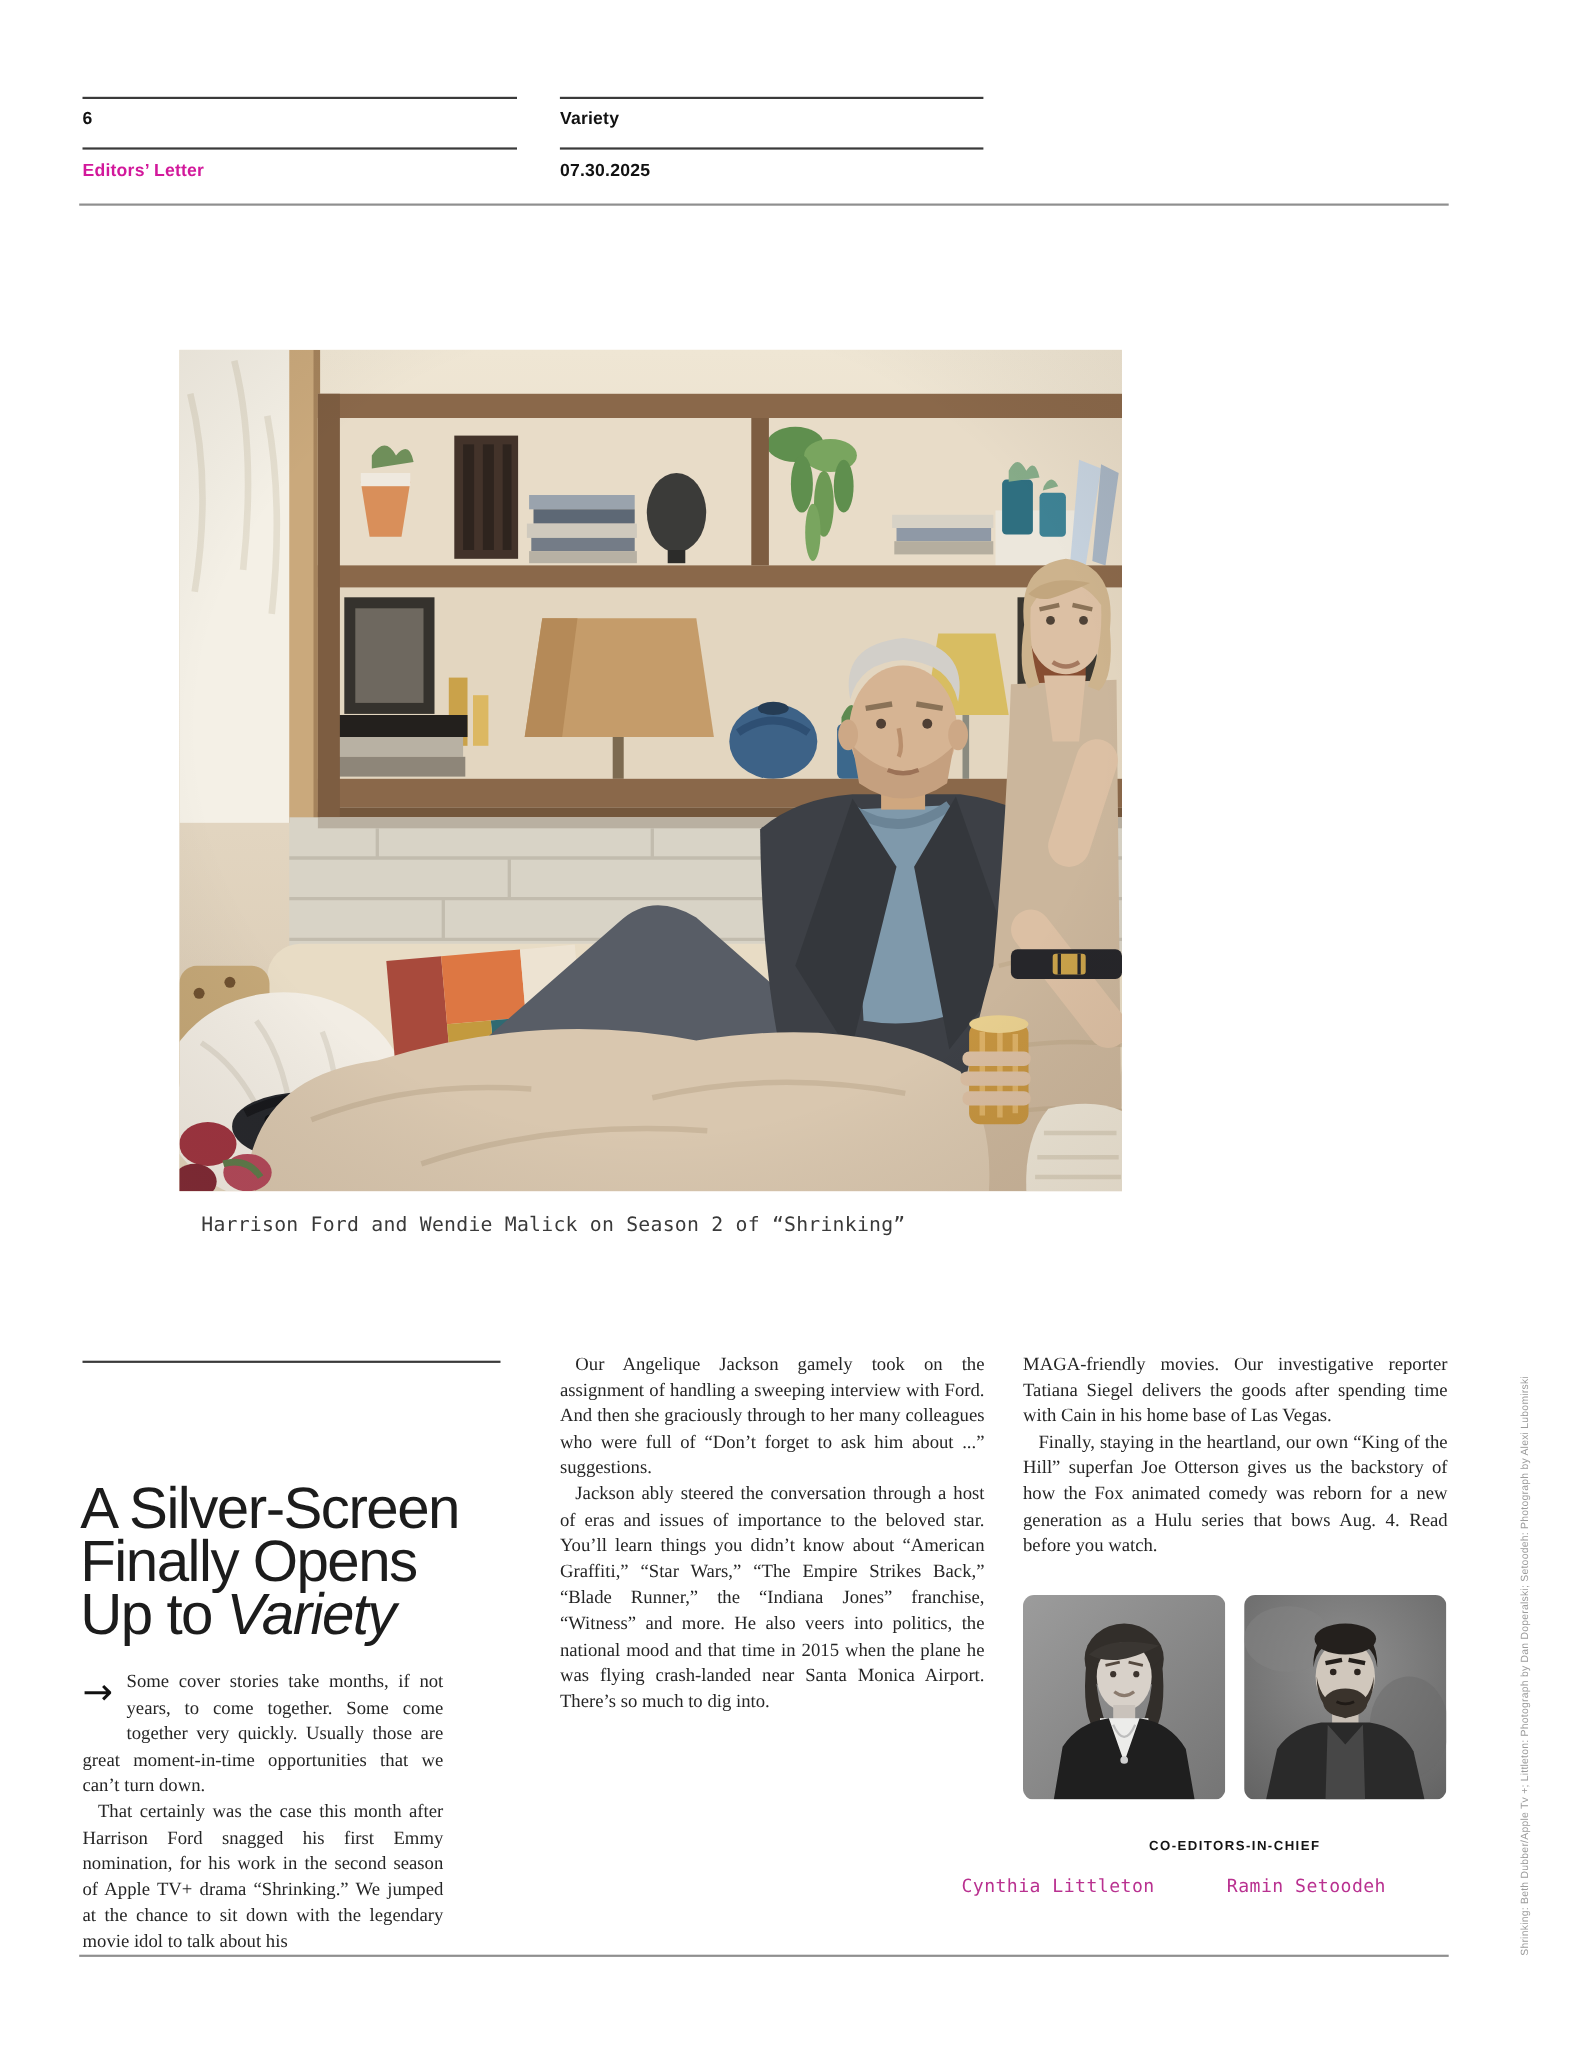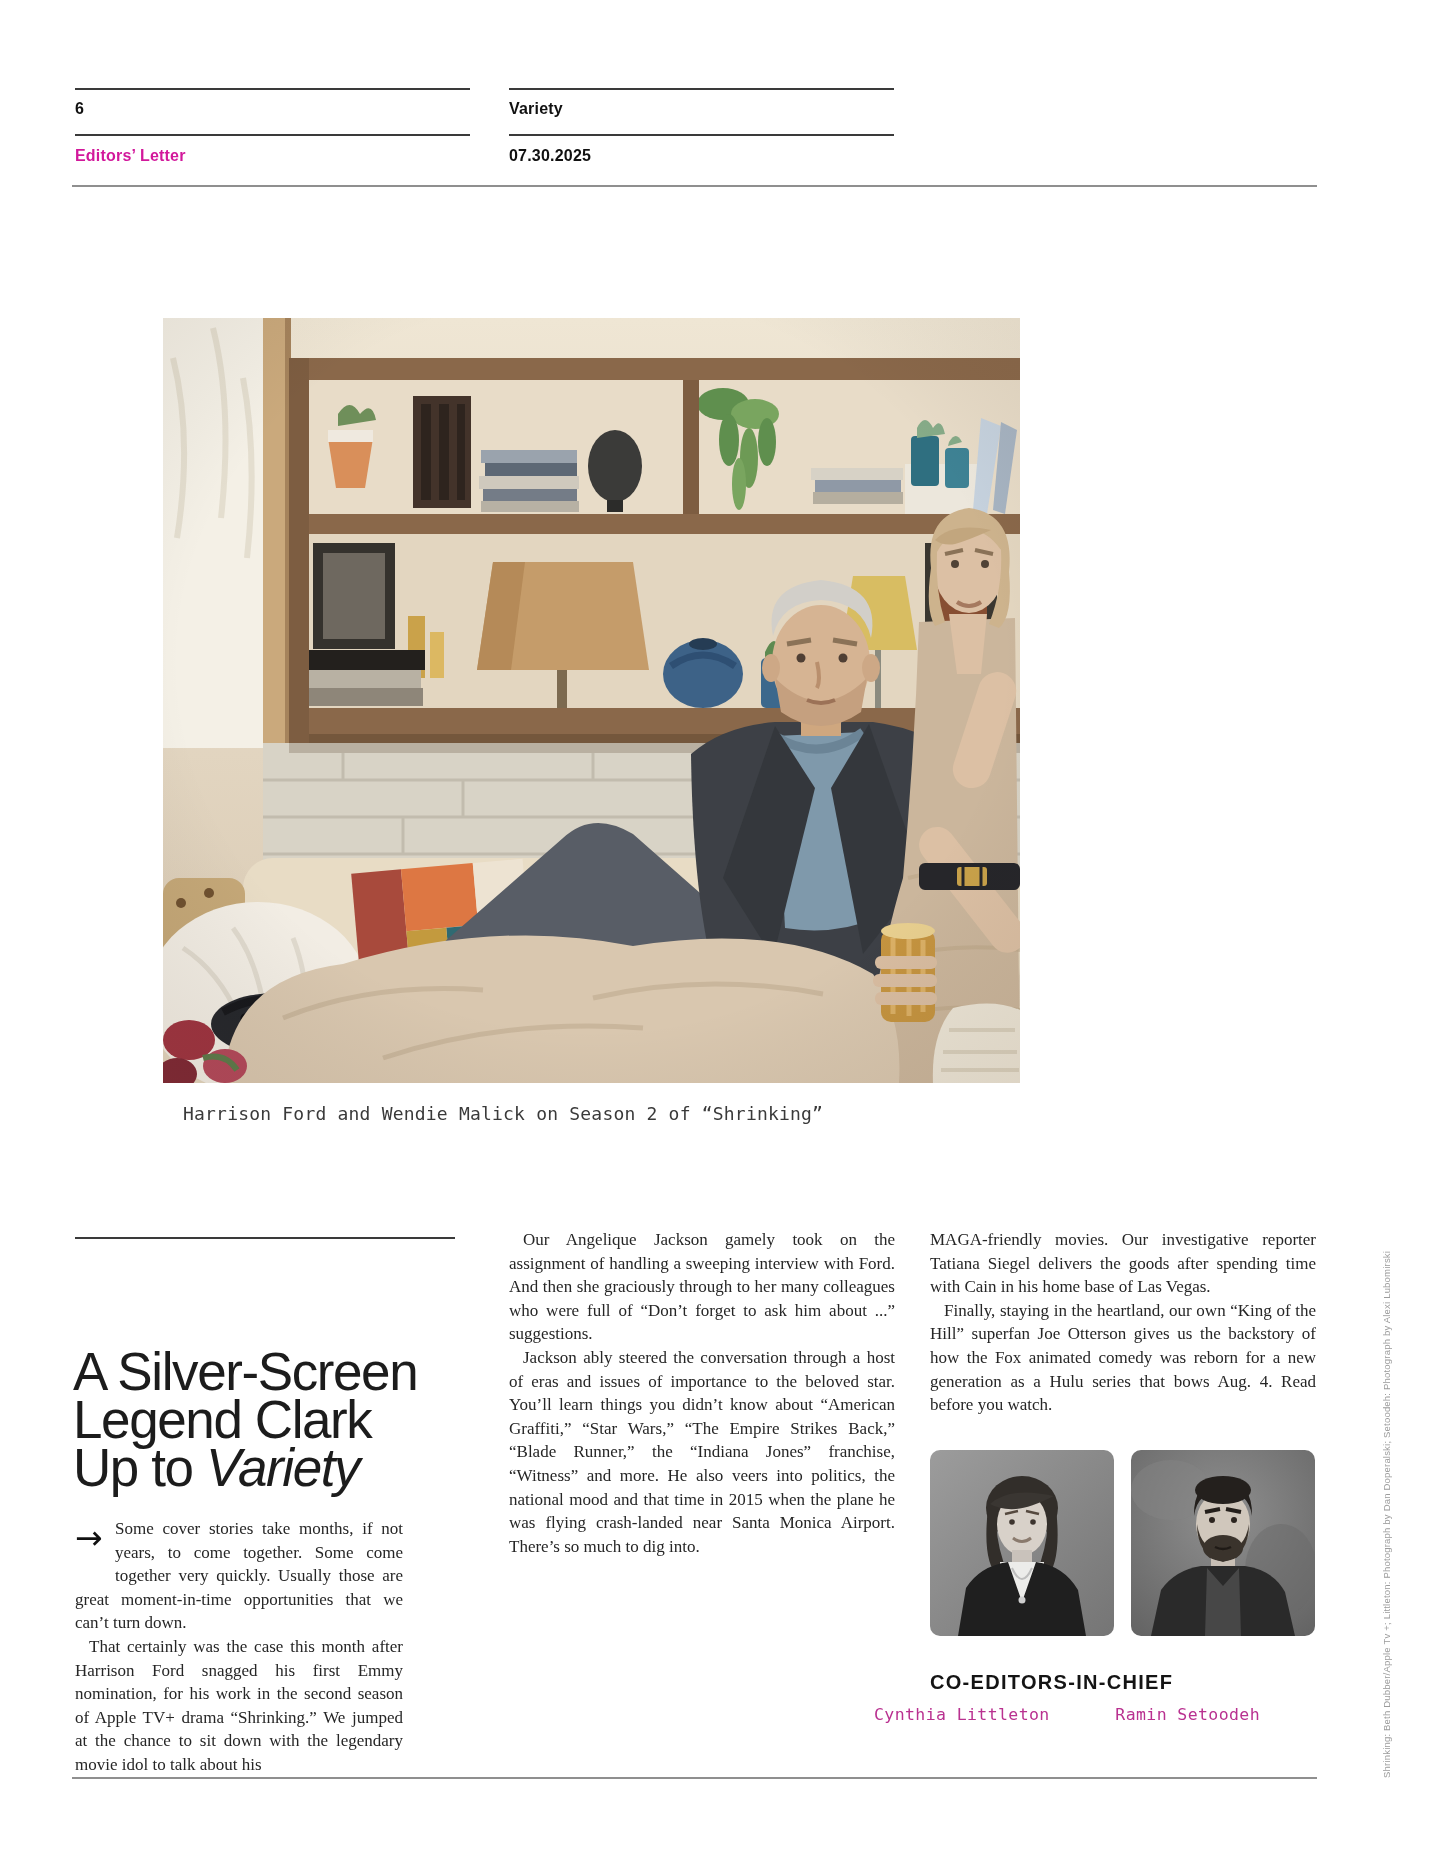--- a/index.html
+++ b/index.html
@@ -28,22 +28,22 @@
   .arrow-float{float:left;width:40px;height:48px;font-family:"DejaVu Sans",sans-serif;
                font-size:33px;line-height:42px;color:#111;}
   #col1{left:75px;top:1517px;width:328px;}
   #col2{left:509px;top:1228px;width:386px;}
   #col3{left:930px;top:1228px;width:386px;}
 
   
   .portrait{position:absolute;top:1450px;width:184px;height:186px;border-radius:10px;overflow:hidden;}
   #portrait-left{left:930px;}
   #portrait-right{left:1131px;}
-  .coeds-title{position:absolute;left:930px;top:1671px;width:385px;
-               font-size:20px;font-weight:bold;letter-spacing:1.3px;color:#141414;}
+  .coeds-title{position:absolute;left:930px;top:1671px;width:385px;text-align:center;
+               font-size:12px;font-weight:bold;letter-spacing:1.3px;color:#141414;}
   .names{position:absolute;left:874px;top:1705px;width:386px;display:flex;justify-content:space-between;
          font-family:"DejaVu Sans Mono",monospace;font-size:16.5px;color:var(--name_pink);letter-spacing:.4px;align-items:flex-end;}
 
   
   .vcredit{position:absolute;left:1381px;top:1778px;width:540px;transform:rotate(-90deg);
            transform-origin:0 0;font-size:9.5px;letter-spacing:.2px;color:#9b9b9b;white-space:nowrap;}
 </style>
 </head>
 <body>
 
@@ -280,21 +280,21 @@
         <path d="M40,740 q22,-6 34,12" stroke="#5d7a4a" stroke-width="6" fill="none"></path>
       </g>
       <rect width="857" height="765" fill="url(#vig)"></rect>
     </svg>
   </figure>
   <figcaption class="caption">Harrison Ford and Wendie Malick on Season 2 of “Shrinking”</figcaption>
 
   <div class="rule" style="left:75px;top:1237px;width:380px;"></div>
 
   <h1 class="headline"><span>A Silver-Screen</span><br>
-    <span>Legend Clark</span><br>
+    <span>Finally Opens</span><br>
     <span>Up to </span><em>Variety</em>
   </h1>
 
   <div class="bodycol" id="col1">
     <p><span class="arrow-float">→</span><span>Some cover stories take months, if not years, to come together. Some come together very quickly. Usually those are great moment-in-time opportunities that we can’t turn down.</span></p>
     <p class="indent">That certainly was the case this month after Harrison Ford snagged his first Emmy nomination, for his work in the second season of Apple TV+ drama “Shrinking.” We jumped at the chance to sit down with the legendary movie idol to talk about his</p>
   </div>
 
   <div class="bodycol" id="col2">
     <p class="indent">Our Angelique Jackson gamely took on the assignment of handling a sweeping interview with Ford. And then she graciously through to her many colleagues who were full of “Don’t forget to ask him about ...” suggestions.</p>

